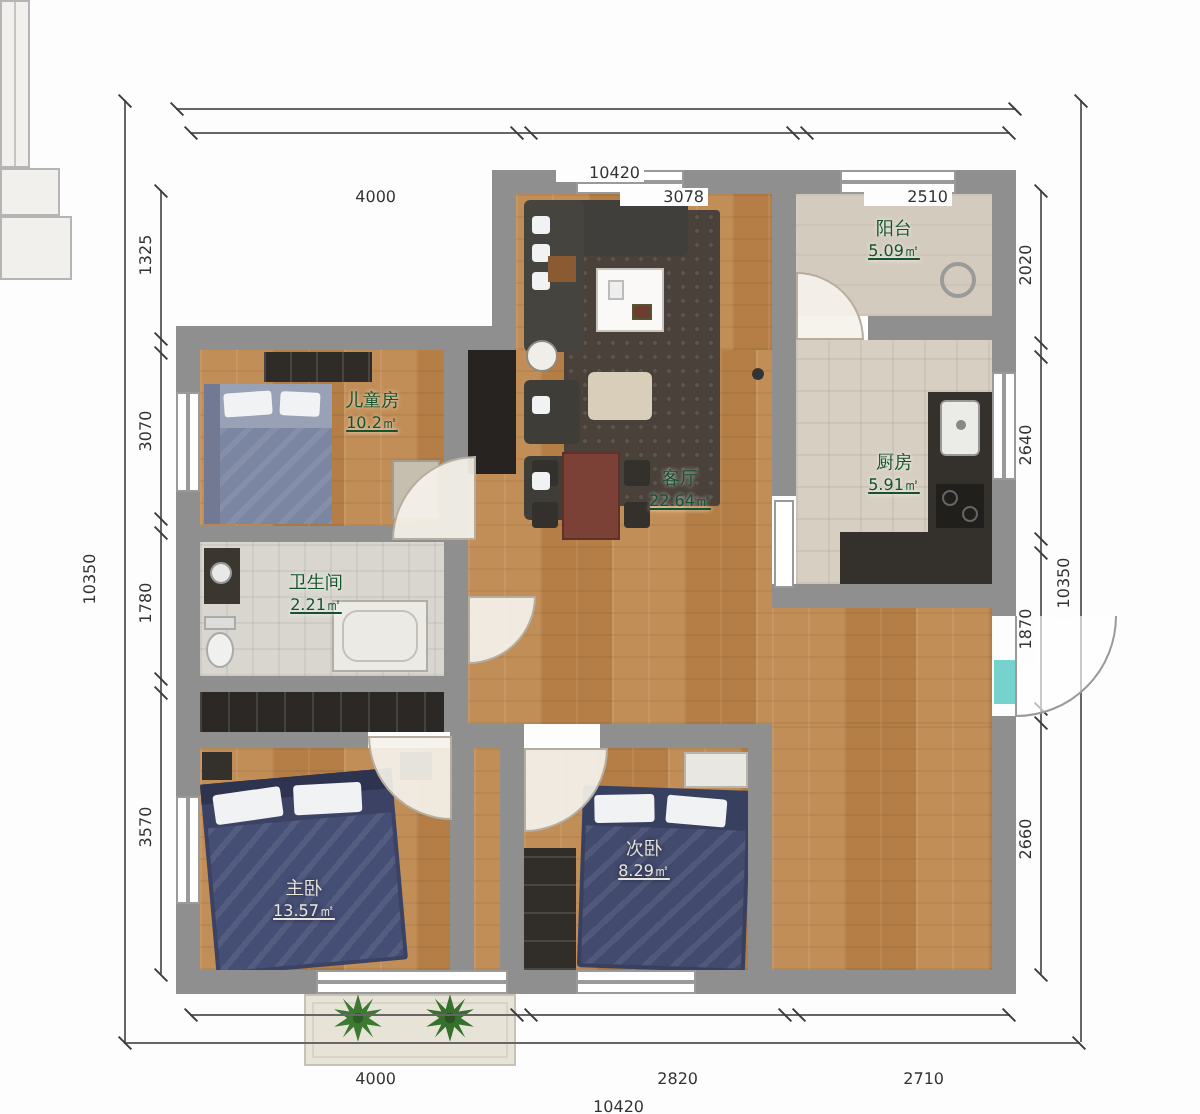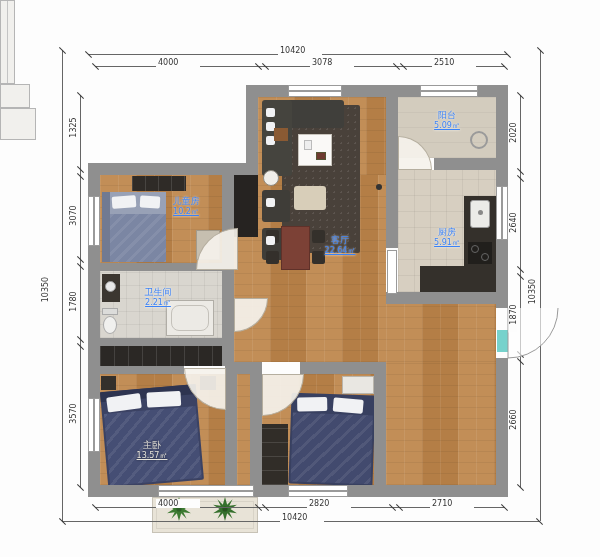--- a/index.html
+++ b/index.html
@@ -20,23 +20,23 @@
                      repeating-linear-gradient(90deg, rgba(0,0,0,.05) 0 1px, transparent 1px 13px);}
   .tile-y{position:absolute;background-color:#d3ccbe;
     background-image:repeating-linear-gradient(0deg, rgba(0,0,0,.04) 0 1px, transparent 1px 15px);}
   .win-h{position:absolute;background:linear-gradient(to bottom,#fff 42%,#9a9a9a 42%,#9a9a9a 58%,#fff 58%);border:1px solid #9a9a9a;box-sizing:border-box;}
   .win-v{position:absolute;background:linear-gradient(to right,#fff 42%,#9a9a9a 42%,#9a9a9a 58%,#fff 58%);border:1px solid #9a9a9a;box-sizing:border-box;}
   .door{position:absolute;background:rgba(245,242,235,.92);border:1px solid #b5ae9f;box-sizing:border-box;}
   .dk{background:#34302b;}
   .lite{background:#f1f0ed;border:1px solid #b5b5b5;box-sizing:border-box;}
   .dline{position:absolute;background:#666;}
   .tk{position:absolute;width:9px;height:1px;background:#3a3a3a;transform:rotate(45deg);}
-  .dlab{position:absolute;font-size:8px;color:#333;background:#fdfdfd;padding:0 2px;text-align:left;line-height:9px;z-index:30;}
+  .dlab{position:absolute;font-size:8px;color:#333;background:#fdfdfd;padding:0 2px;text-align:right;line-height:9px;z-index:30;margin-top:36px;}
   .vlab{position:absolute;font-size:8px;color:#333;background:#fdfdfd;width:36px;text-align:center;line-height:9px;transform:rotate(-90deg);z-index:30;}
-  .rlab{position:absolute;text-align:center;z-index:25;color:#3b82f6;text-shadow:0 0 2px rgba(255,255,255,.9);}
+  .rlab{position:absolute;text-align:center;z-index:25;color:#14532d;text-shadow:0 0 2px rgba(255,255,255,.9);}
   .rlab .nm{font-size:9px;line-height:11px;}
   .rlab .ar{font-size:8px;line-height:9px;text-decoration:underline;}
   .rlab.onbed{color:#e8e5dc;text-shadow:0 0 2px rgba(20,24,40,.8);}
   .pillow{position:absolute;background:#f1f2f4;border-radius:2px;}
   .z2{z-index:2}.z3{z-index:3}.z4{z-index:4}.z5{z-index:5}
 </style>
 </head>
 <body>
 
 <div id="plan">
@@ -192,20 +192,24 @@
     <div class="ar">5.91㎡</div>
   </div>
   <div class="rlab" style="left:412px;top:110px;width:70px;">
     <div class="nm">阳台</div>
     <div class="ar">5.09㎡</div>
   </div>
   <div class="rlab onbed" style="left:117px;top:406px;width:70px;margin-top:34px;">
     <div class="nm">主卧</div>
     <div class="ar">13.57㎡</div>
   </div>
+  <div class="rlab onbed" style="left:287px;top:420px;width:70px;">
+    <div class="nm">次卧</div>
+    <div class="ar">8.29㎡</div>
+  </div>
 
   <div class="dline" style="left:88px;top:54px;width:420px;height:1px;"></div>
   <div class="tk" style="left:84px;top:54px;"></div>
   <div class="tk" style="left:503px;top:54px;"></div>
   <div class="dlab" style="left:278px;top:46px;width:40px;">10420</div>
 
   <div class="dline" style="left:95px;top:66px;width:410px;height:1px;"></div>
   <div class="tk" style="left:91px;top:66px;"></div>
   <div class="tk" style="left:254px;top:66px;"></div>
   <div class="tk" style="left:261px;top:66px;"></div>

